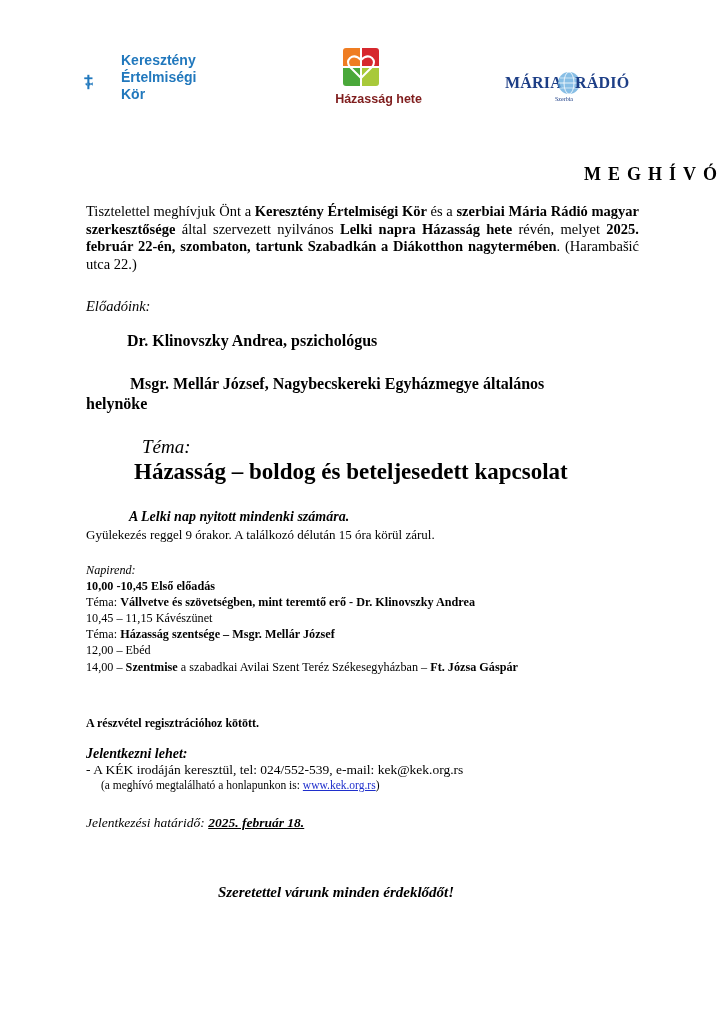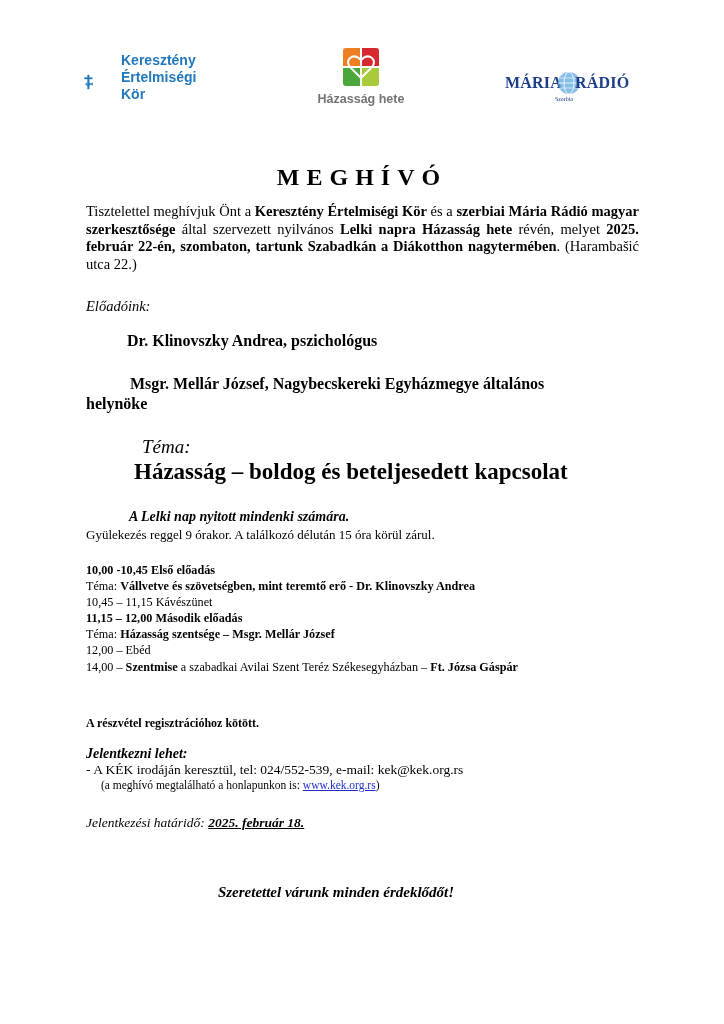--- a/index.html
+++ b/index.html
@@ -4,28 +4,28 @@
 <style>
   html, body { margin: 0; padding: 0; background: #ffffff; }
   body { width: 724px; height: 1024px; position: relative; overflow: hidden;
          font-family: "Liberation Serif", serif; color: #000; }
   .abs { position: absolute; }
 
   
   .kek-logo { left: 84px; top: 52px; width: 140px; height: 60px; }
   .kek-text { left: 121px; top: 52px; font-family: "Liberation Sans", sans-serif;
               font-weight: bold; font-size: 14px; line-height: 17px; color: #2178bd; }
-  .hh-text { left: 300px; top: 92px; width: 122px; text-align: center;
+  .hh-text { left: 300px; top: 92px; width: 122px; text-align: right;
              font-family: "Liberation Sans", sans-serif; font-weight: bold;
-             font-size: 12.5px; color: #737373; }
+             font-size: 12.5px; color: #7f1d1d; }
   .mr-text { font-family: "Liberation Serif", serif; font-weight: bold; font-size: 16px;
              color: #1d3e86; letter-spacing: 0.2px; }
   .mr-sub { left: 555px; top: 96px; font-size: 6px; color: #1d3e86; }
 
-  .title { left: 0; width: 724px; top: 164px; text-align: center; font-size: 24px;
+  .title { left: 0; width: 724px; top: 164px; text-align: right; font-size: 18px;
            font-weight: bold; letter-spacing: 7px; }
 
   .para { left: 86px; width: 553px; top: 203px; font-size: 14.5px; line-height: 17.5px;
           text-align: justify; }
   .para b { font-weight: bold; }
 
   .eloadoink { left: 86px; top: 298px; font-size: 14.5px; font-style: italic; }
   .speaker1 { left: 127px; top: 332px; font-size: 16px; font-weight: bold; }
   .speaker2 { left: 86px; top: 374px; width: 520px; font-size: 16px; font-weight: bold;
               line-height: 20px; text-indent: 44px; }
@@ -98,25 +98,25 @@
 <div class="abs speaker1">Dr. Klinovszky Andrea, pszichológus</div>
 <div class="abs speaker2">Msgr. Mellár József, Nagybecskereki Egyházmegye általános helynöke</div>
 
 <div class="abs tema-label">Téma:</div>
 <div class="abs tema-title">Házasság – boldog és beteljesedett kapcsolat</div>
 
 <div class="abs open-day">A Lelki nap nyitott mindenki számára.</div>
 <div class="abs gather">Gyülekezés reggel 9 órakor. A találkozó délután 15 óra körül zárul.</div>
 
 <div class="abs agenda">
+  <div style="font-style:italic;">Napirend:</div>
   <div id="agenda-items">
       <div><b style="white-space: pre;">10,00 -10,45 Első előadás</b></div>
       <div><span style="white-space: pre;">Téma: </span><b style="white-space: pre;">Vállvetve és szövetségben, mint teremtő erő - Dr. Klinovszky Andrea</b></div>
       <div><span style="white-space: pre;">10,45 – 11,15 Kávészünet</span></div>
-      <div><b style="white-space: pre;">11,15 – 12,00 Második előadás</b></div>
       <div><span style="white-space: pre;">Téma: </span><b style="white-space: pre;">Házasság szentsége – Msgr. Mellár József</b></div>
       <div><span style="white-space: pre;">12,00 – Ebéd</span></div>
       <div><span style="white-space: pre;">14,00 – </span><b style="white-space: pre;">Szentmise</b><span style="white-space: pre;"> a szabadkai Avilai Szent Teréz Székesegyházban – </span><b style="white-space: pre;">Ft. Józsa Gáspár</b></div>
     </div>
 </div>
 
 <div class="abs req">A részvétel regisztrációhoz kötött.</div>
 
 <div class="abs apply-label">Jelentkezni lehet:</div>
 <div class="abs apply-line">- A KÉK irodáján keresztül, tel: 024/552-539, e-mail: kek@kek.org.rs</div>

